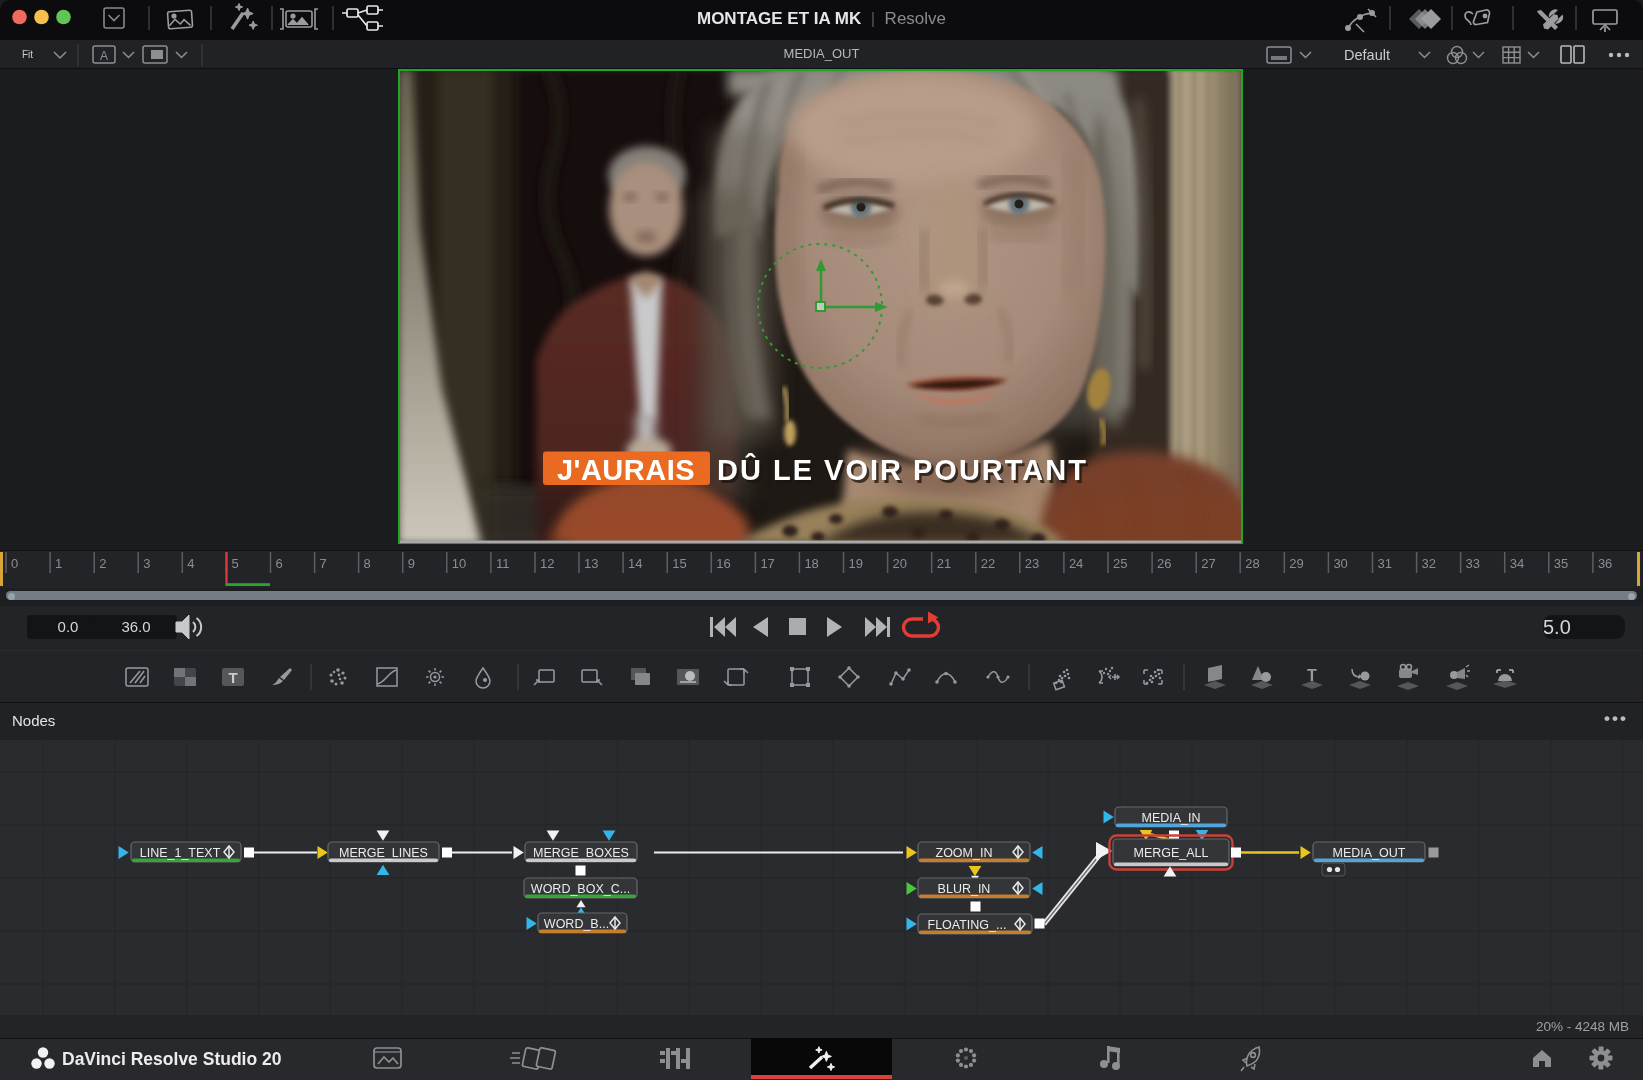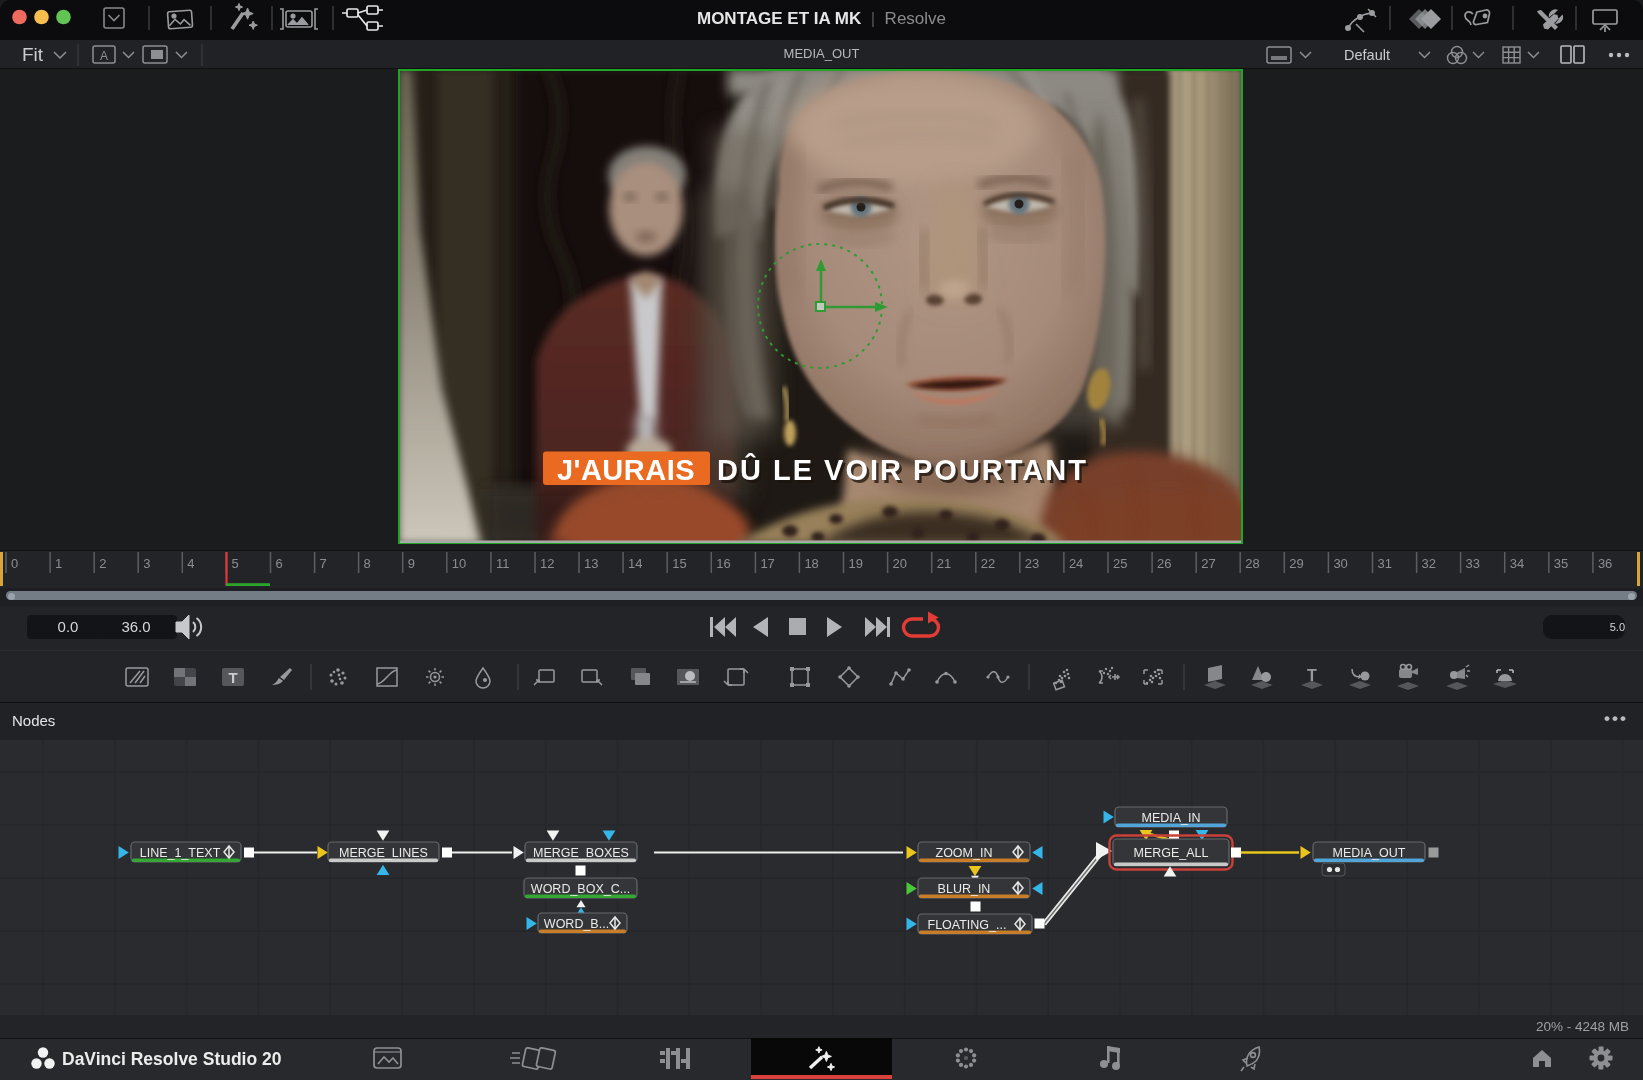--- a/index.html
+++ b/index.html
@@ -73,21 +73,21 @@
       </g>
       <g stroke="#3a3b3f" stroke-width="1.5">
         <line x1="1390" y1="6" x2="1390" y2="30"></line>
         <line x1="1452" y1="6" x2="1452" y2="30"></line>
         <line x1="1513" y1="6" x2="1513" y2="30"></line>
         <line x1="1576" y1="6" x2="1576" y2="30"></line>
       </g>
     </svg>
 
 <div class="abs" style="left:0;top:40px;width:1643px;height:29px;background:#212226;border-bottom:1px solid #101012"></div>
-<div class="abs" style="left:22px;top:40px;font-size:19px;color:#cacccf;line-height:29px">Fit</div>
+<div class="abs" style="left:22px;top:40px;font-size:10px;color:#cacccf;line-height:29px">Fit</div>
 <div class="abs" style="left:0;top:40px;width:1643px;text-align:center;font-size:13px;color:#b6b8bb;line-height:28px">MEDIA_OUT</div>
 <svg class="abs" width="1643" height="32" style="left:0;top:39px">
       <line x1="78" y1="5" x2="78" y2="27" stroke="#36373b" stroke-width="1.5"></line>
       <line x1="202" y1="5" x2="202" y2="27" stroke="#36373b" stroke-width="1.5"></line>
       <g stroke="#8d8f93" fill="none" stroke-width="1.5">
         <path d="M 54 13 l 6 6 l 6 -6"></path>
       </g>
       <g stroke="#8d8f93" fill="none" stroke-width="1.5">
         <rect x="93" y="7" width="22" height="17" rx="2"></rect>
         <text x="104" y="20.5" font-size="12" fill="#8d8f93" text-anchor="middle" stroke="none">A</text>
@@ -407,21 +407,21 @@
     </svg>
 
 <div class="abs" style="left:0;top:588px;width:1643px;height:18px;background:#1e1f23"></div>
 <div class="abs" style="left:6px;top:591px;width:1631px;height:9px;background:#747d86;border-radius:5px"></div>
 <div class="abs" style="left:8px;top:592.5px;width:7px;height:7px;background:#9aa3ac;border-radius:50%"></div>
 <div class="abs" style="left:1628px;top:592.5px;width:7px;height:7px;background:#9aa3ac;border-radius:50%"></div>
 
 <div class="abs" style="left:0;top:606px;width:1643px;height:44px;background:#232428"></div>
 <div class="abs" style="left:27px;top:615px;width:82px;height:24px;background:#131417;border-radius:4px;color:#d6d6d8;font-size:15px;text-align:center;line-height:24px">0.0</div>
 <div class="abs" style="left:95px;top:615px;width:82px;height:24px;background:#131417;border-radius:4px;color:#d6d6d8;font-size:15px;text-align:center;line-height:24px">36.0</div>
-<div class="abs" style="left:1543px;top:615px;width:82px;height:24px;background:#131417;border-radius:9px;color:#d6d6d8;font-size:11px;text-align:right;line-height:24px">5.0</div>
+<div class="abs" style="left:1543px;top:615px;width:82px;height:24px;background:#131417;border-radius:9px;color:#d6d6d8;font-size:20px;text-align:left;line-height:24px">5.0</div>
 <svg class="abs" width="1643" height="50" style="left:0;top:604px" viewBox="0 604 1643 50">
       <g fill="#b2b4b7">
         <rect x="710" y="617" width="3" height="20"></rect>
         <polygon points="725,617 725,637 714,627"></polygon>
         <polygon points="736,617 736,637 725,627"></polygon>
       </g>
       <polygon points="768,617 768,637 753,627" fill="#b2b4b7"></polygon>
       <rect x="789" y="618" width="17" height="17" fill="#aaacaf"></rect>
       <polygon points="827,617 827,637 842,627" fill="#b2b4b7"></polygon>
       <g fill="#b2b4b7">

